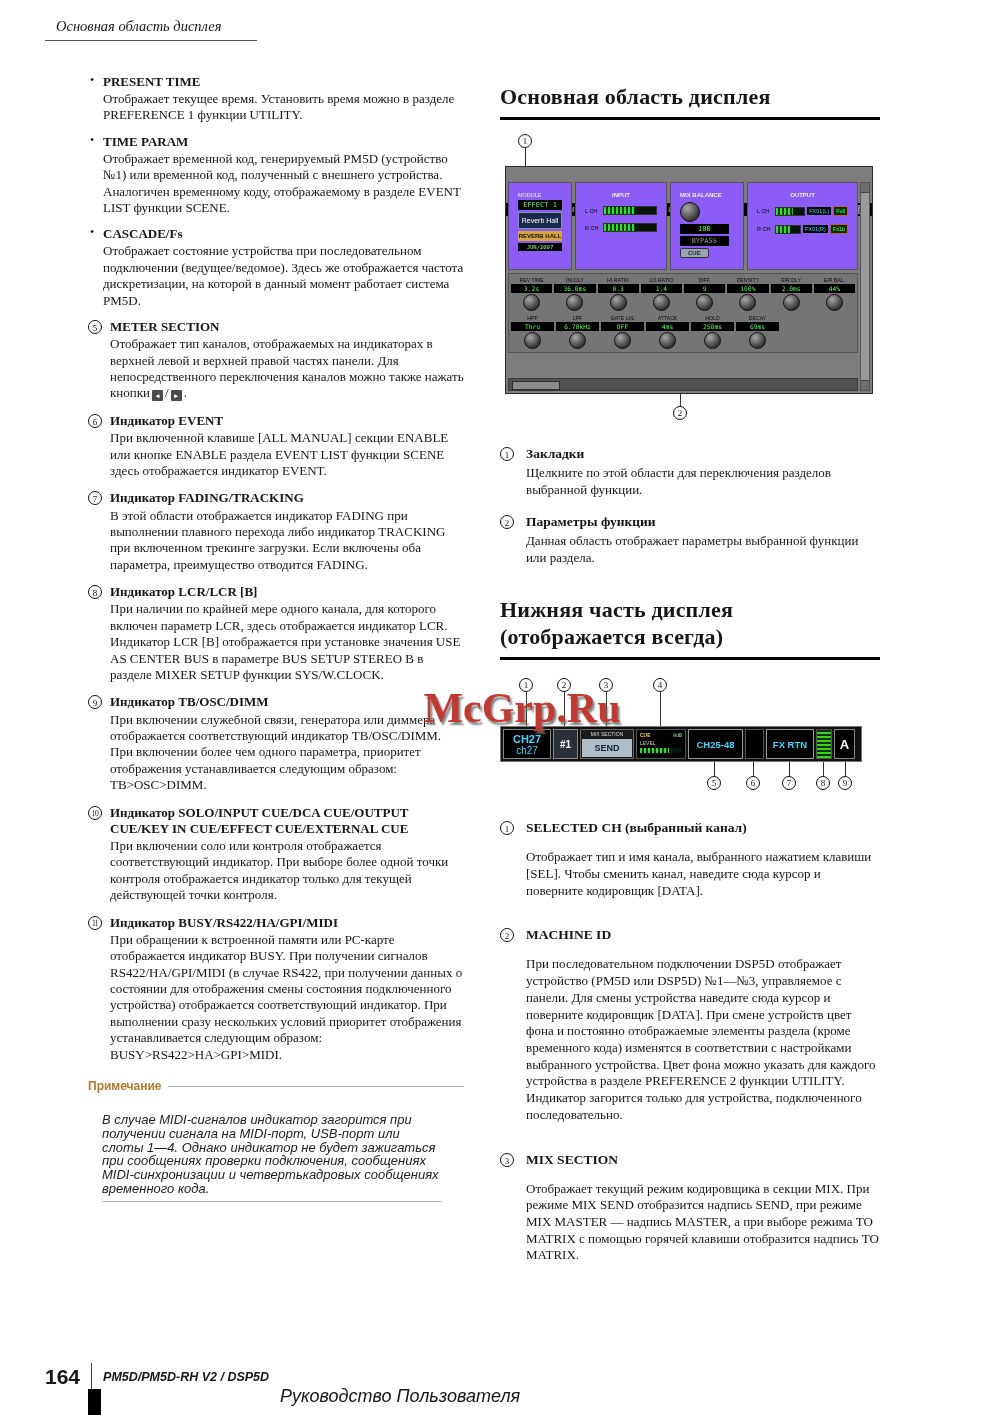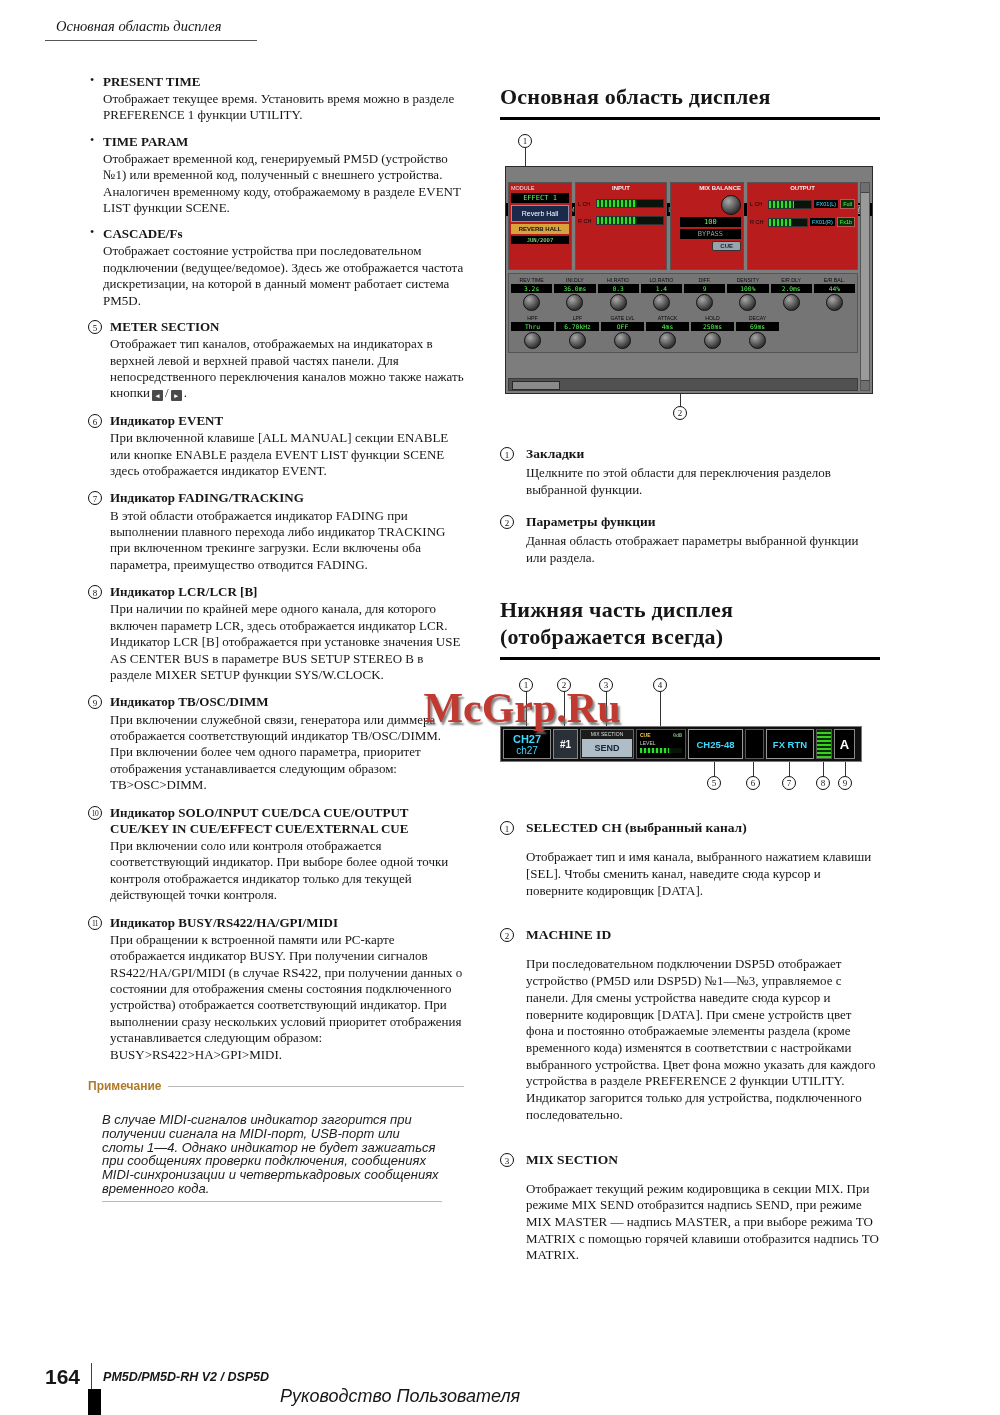--- a/index.html
+++ b/index.html
@@ -56,38 +56,38 @@
   .s1-wrap{position:relative;height:296px;margin-top:14px;}
   .s1{position:absolute;left:5px;top:32px;width:368px;height:228px;background:#7d7d7d;
       border:1px solid #2b2b2b;font-family:"Liberation Sans",sans-serif;box-sizing:border-box;}
   .s1-menubar{height:13px;background:#000;display:flex;align-items:center;gap:6px;padding:0 3px;
               font-size:6.8px;color:#bdbdbd;white-space:nowrap;margin-top:36px;}
   .s1-tab-active{background:#ffd24a;color:#000;font-weight:bold;padding:1px 4px;font-size:7.2px;}
   .s1-lib{margin-left:auto;border:1px solid #999;background:#5e5e5e;color:#ddd;padding:0 3px;font-size:6.5px;}
   .s1-lib::after{content:" ▾";font-size:6px;}
   .s1-body{position:absolute;left:2px;right:14px;top:15px;}
   .s1-top{display:flex;gap:3px;height:88px;}
-  .s1-panel{background:#b91c1c;border:1px solid #555;padding:2px;box-sizing:border-box;}
+  .s1-panel{background:#8b5cf6;border:1px solid #555;padding:9px;box-sizing:border-box;}
   .s1-module{width:64px;display:flex;flex-direction:column;gap:2px;}
   .s1-tinylabel{font-size:5.5px;color:#eee;}
   .s1-lcd{background:#000;color:#55ff55;font-family:"DejaVu Sans Mono",monospace;font-size:7px;
           text-align:center;padding:1px;}
   .s1-lcd.dim{color:#9a9a9a;}
   .s1-patch{background:#1a2a4a;color:#fff;font-size:7px;text-align:center;padding:4px 0;border:1px solid #8892aa;}
   .s1-libname{background:#d8a23c;color:#111;font-size:6px;text-align:center;padding:2px 0;font-weight:bold;}
   .s1-libinfo{background:#000;color:#9f9;font-size:5.5px;text-align:center;padding:1px 0;
               font-family:"DejaVu Sans Mono",monospace;}
   .s1-input{width:92px;}
   .s1-seclabel{font-size:6px;color:#f0f0f0;text-align:center;margin-bottom:2px;font-weight:bold;}
   .s1-meterrow{display:flex;align-items:center;gap:2px;margin-top:8px;}
   .s1-ch{font-size:5.5px;color:#0a0a0a;width:16px;white-space:nowrap;}
   .s1-meter{flex:1;height:7px;border:1px solid #333;background-color:#0a140a;
             background-image:repeating-linear-gradient(90deg,#2ae02a 0 2px,#084008 2px 4px);
             background-size:60% 100%;background-repeat:no-repeat;}
-  .s1-mixbal{width:74px;display:flex;flex-direction:column;align-items:flex-end;gap:2px;}
+  .s1-mixbal{width:74px;display:flex;flex-direction:column;align-items:flex-start;gap:2px;}
   .knob{border-radius:50%;background:radial-gradient(circle at 35% 30%,#a8a8a8,#333 72%);border:1px solid #111;}
   .k18{width:18px;height:18px;}
   .k15{width:15px;height:15px;}
   .s1-mixbal .s1-lcd{width:90%;box-sizing:border-box;}
   .s1-btn{background:#9aa4ac;color:#102030;font-size:6px;font-weight:bold;padding:1px 7px;
           border:1px solid #333;border-radius:2px;}
   .s1-output{flex:1;}
   .s1-outrow{display:flex;align-items:center;gap:2px;margin-top:8px;}
   .s1-cyanbox{background:#000;color:#41e0ff;font-size:5.5px;padding:1px 2px;white-space:nowrap;}
   .s1-greenbtn{background:#083008;color:#55ff55;font-size:5.5px;padding:1px 2px;border:1px solid #c05555;white-space:nowrap;}

